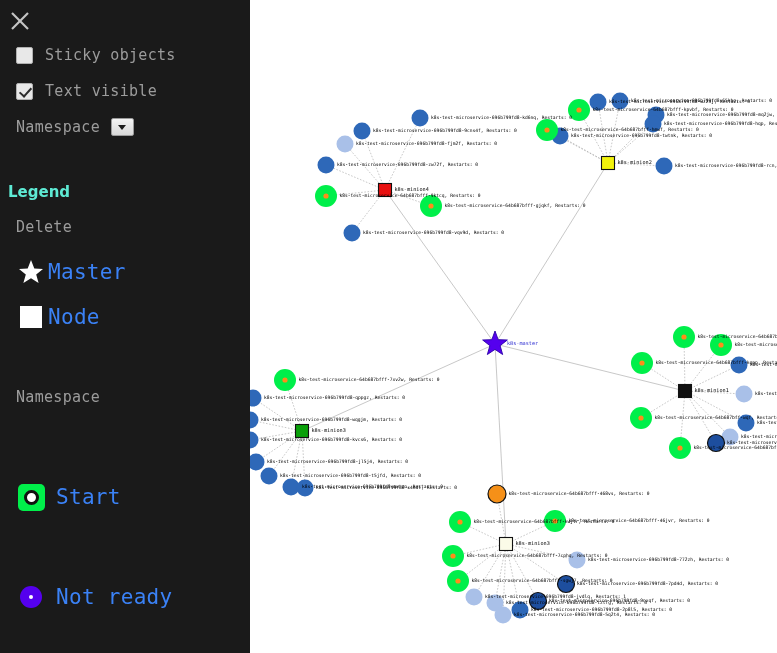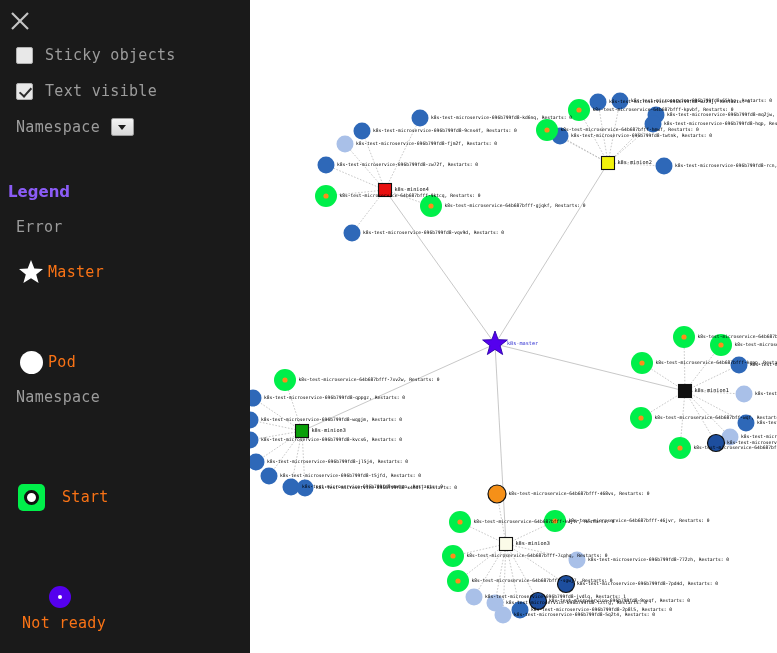--- a/index.html
+++ b/index.html
@@ -73,50 +73,50 @@
   }
   #ns-select .caret {
     width: 0; height: 0;
     border-left: 4px solid transparent;
     border-right: 4px solid transparent;
     border-top: 5px solid #1d1d1d;
   }
 
   #legend-title {
     position: absolute; left: 8px; top: 183px;
-    font-size: 15px; font-weight: bold; color: #8b5cf6;
+    font-size: 15px; font-weight: bold; color: #5eead4;
     font-family: "DejaVu Sans", "Liberation Sans", sans-serif;
   }
   .section-head {
     position: absolute; left: 16px;
     font-size: 15px; color: #9c9c9c; letter-spacing: .3px;
   }
   #sec-shapes { top: 218px; }
   #sec-anim   { top: 388px; }
 
   .legend-row {
     position: absolute; left: 14px;
     display: flex; align-items: center;
     height: 34px;
   }
   .legend-glyph {
     width: 34px; flex: 0 0 34px;
     display: flex; align-items: center; justify-content: center;
   }
   .legend-label {
-    font-size: 15px; color: #f97316;
+    font-size: 21px; color: #3b82f6;
     letter-spacing: .3px; white-space: nowrap;
   }
   #lg-master { top: 255px; }
   #lg-node   { top: 300px; }
   #lg-pod    { top: 345px; }
   #lg-error  { top: 430px; }
-  #lg-start  { top: 480px; gap: 6px; }
+  #lg-start  { top: 480px; }
   #lg-delete { top: 530px; }
-  #lg-nready { top: 580px; flex-direction: column; }
+  #lg-nready { top: 580px; }
 
   .sq-white { width: 22px; height: 22px; background: #fff; }
   .ci-white { width: 23px; height: 23px; border-radius: 50%; background: #fff; }
   .dot-wrap { position: relative; width: 30px; height: 30px;
               display:flex; align-items:center; justify-content:center; }
   .dot-red { width: 23px; height: 23px; border-radius: 50%; background: #f50a0a; }
   .dot-red::after { content:""; position:absolute; left:50%; top:50%;
       transform:translate(-50%,-50%); width:4px; height:4px; border-radius:50%;
       background:#fff; }
   .sq-green-start { width: 27px; height: 27px; background: #00ef4a;
@@ -178,38 +178,38 @@
       </div>
     </div>
 
     <div class="ctrl-row" id="row-text">
       <div class="chk checked"></div>
       <span class="ctrl-label">Text visible</span>
     </div>
 
     <div id="legend-title">Legend</div>
 
-    <div class="section-head" id="sec-shapes">Error</div>
+    <div class="section-head" id="sec-shapes">Delete</div>
 
     <div class="legend-row" id="lg-master">
       <span class="legend-glyph">
         <svg width="26" height="26" viewBox="0 0 26 26">
           <polygon points="13,1 16.3,9.5 25,9.9 18.2,15.4 20.6,24 13,19.2 5.4,24 7.8,15.4 1,9.9 9.7,9.5" fill="#ffffff"></polygon>
         </svg>
       </span>
       <span class="legend-label">Master</span>
     </div>
 
-
-    <div class="legend-row" id="lg-pod">
+    <div class="legend-row" id="lg-node">
       <span class="legend-glyph">
-        <span class="ci-white"></span>
+        <span class="sq-white"></span>
       </span>
-      <span class="legend-label">Pod</span>
-    </div>
+      <span class="legend-label">Node</span>
+    </div>
+
 
     <div class="section-head" id="sec-anim">Namespace</div>
 
 
     <div class="legend-row" id="lg-start">
       <span class="legend-glyph">
         <span class="sq-green-start">
             <span class="ring"></span>
           </span>
       </span>

